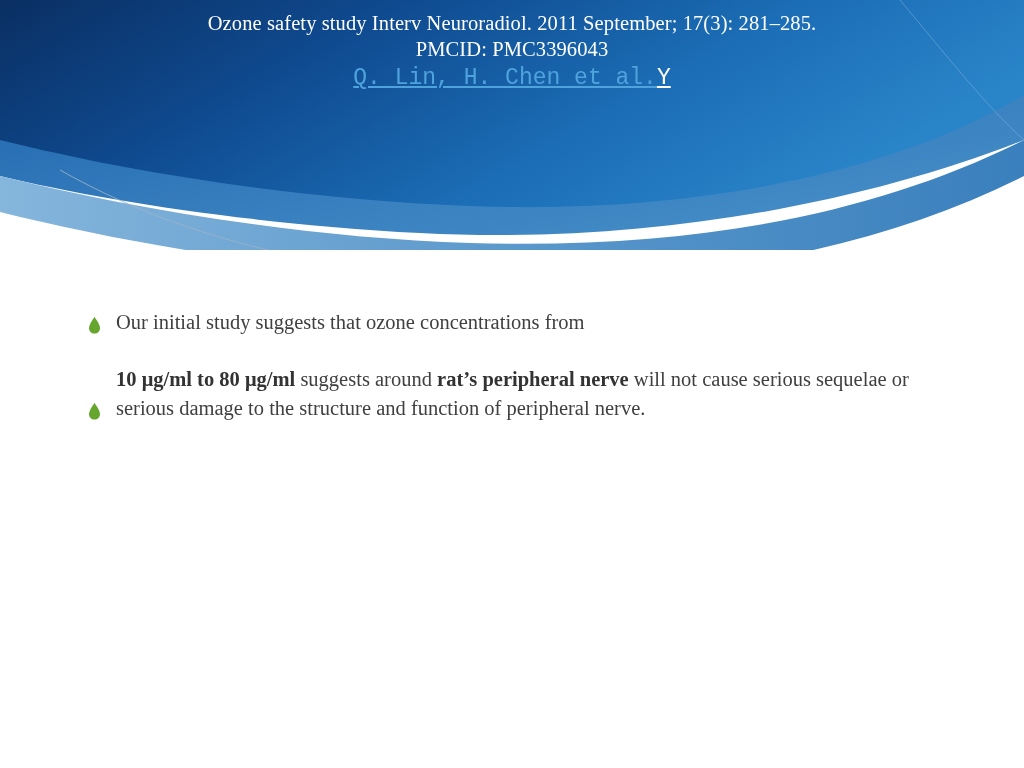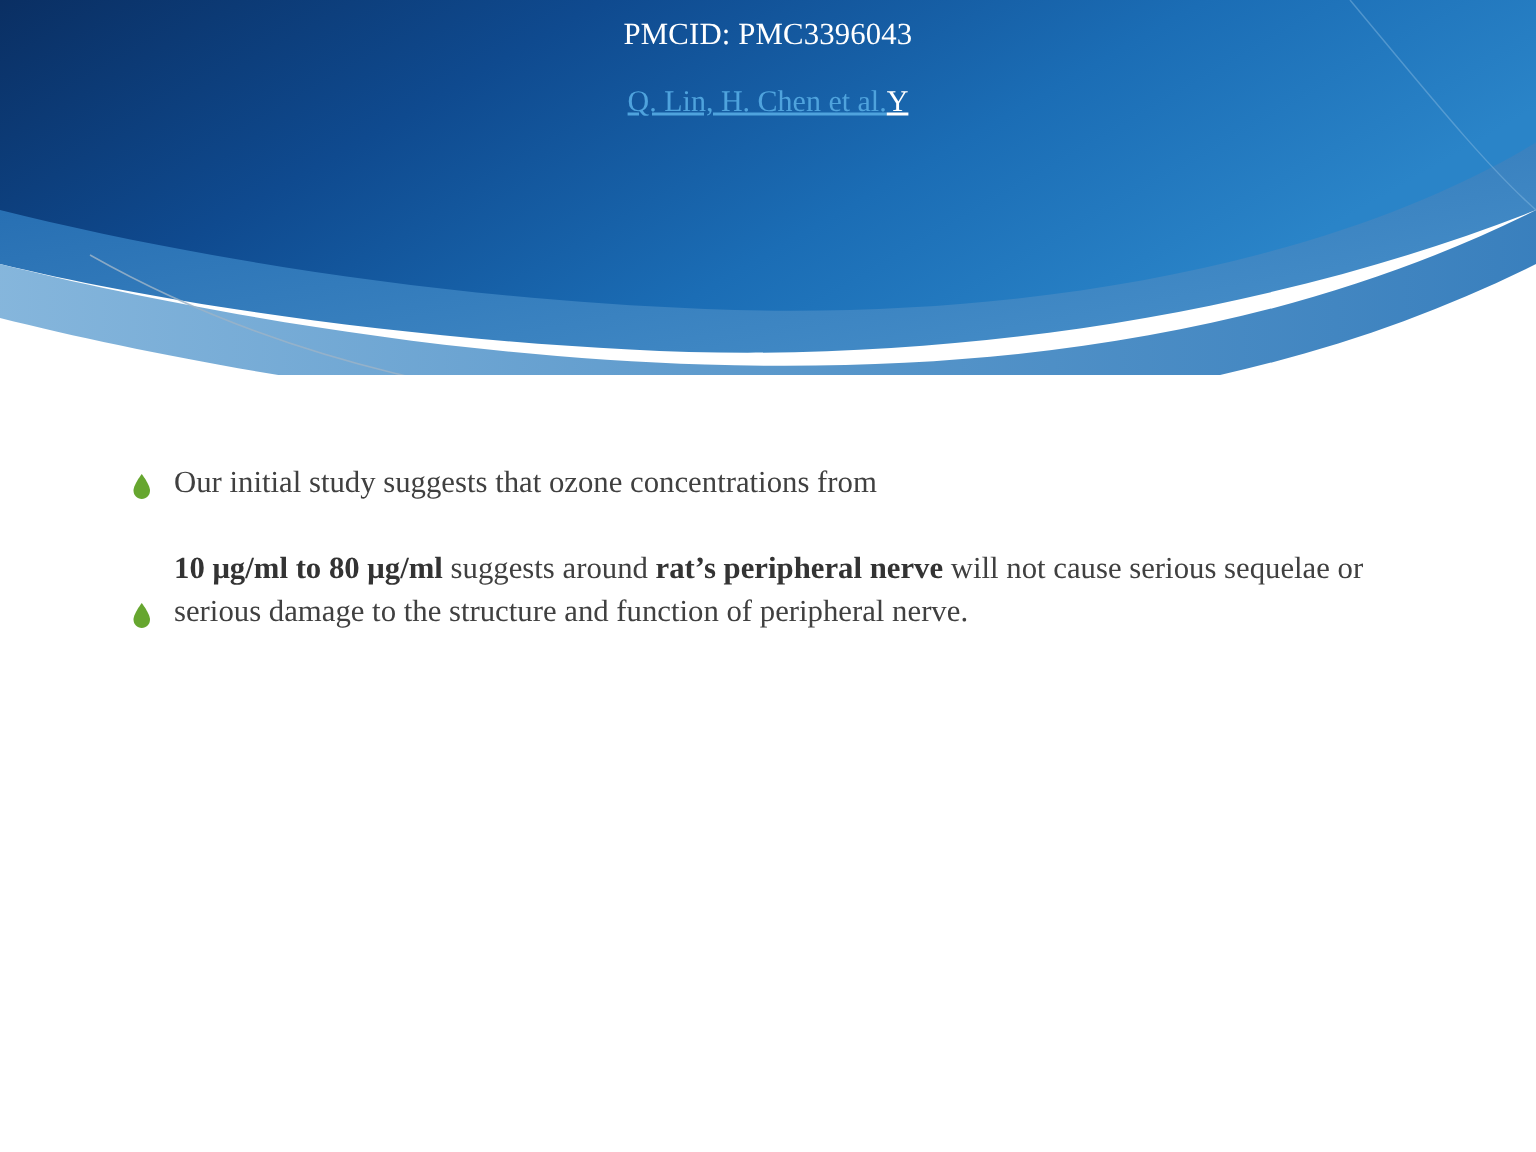--- a/index.html
+++ b/index.html
@@ -46,22 +46,23 @@
     font-size: 20.5px;
     color: #ffffff;
     letter-spacing: 0.1px;
   }
   .title-line.bold {
     font-weight: bold;
     font-size: 19.5px;
     margin-top: 4px;
   }
   .authors-line {
-    margin-top: 20px;
-    font-size: 20px;
+    margin-top: 2px;
+    font-size: 23px;
+    font-family: Liberation Mono, monospace;
   }
   .authors-link {
     color: #4fa3dd;
     text-decoration: underline;
   }
   .authors-suffix {
     color: #ffffff;
     text-decoration: underline;
   }
   
@@ -123,20 +124,21 @@
       <path d="M0,0 L1024,0 L1024,95 C900,170 700,215 470,206 C290,199 120,170 0,140 Z" fill="url(#gradMain)"></path>
 
       <path d="M0,176 C120,206 300,238 470,243 C700,250 880,212 1024,140 L1024,176 C880,248 700,286 470,279 C300,274 120,242 0,212 Z" fill="url(#gradBand)" opacity="0.95"></path>
 
       <path d="M60,170 C180,238 330,276 520,280" fill="none" stroke="#9ab3c8" stroke-width="1" opacity="0.85"></path>
       <path d="M900,0 C950,60 990,110 1024,140" fill="none" stroke="#7fb6e0" stroke-width="1" opacity="0.5"></path>
     </svg>
   </div>
 
   <div class="title-block">
+    <div class="title-line">Ozone safety study Interv Neuroradiol. 2011 September; 17(3): 281–285.</div>
     <div class="title-line">PMCID: PMC3396043</div>
     <div class="authors-line"><span class="authors-link">Q. Lin, H. Chen et al.</span><span class="authors-suffix">Y</span></div>
   </div>
 
   <div class="content">
 
     <div class="bullet-row">
       <span class="bullet-mark">
         <svg width="13" height="17" viewBox="0 0 13 17" xmlns="http://www.w3.org/2000/svg">
           <path d="M6.5 0 C6.5 0 12 7.2 12 11 C12 14.3 9.6 16.6 6.5 16.6 C3.4 16.6 1 14.3 1 11 C1 7.2 6.5 0 6.5 0 Z" fill="#66a62f"></path>

